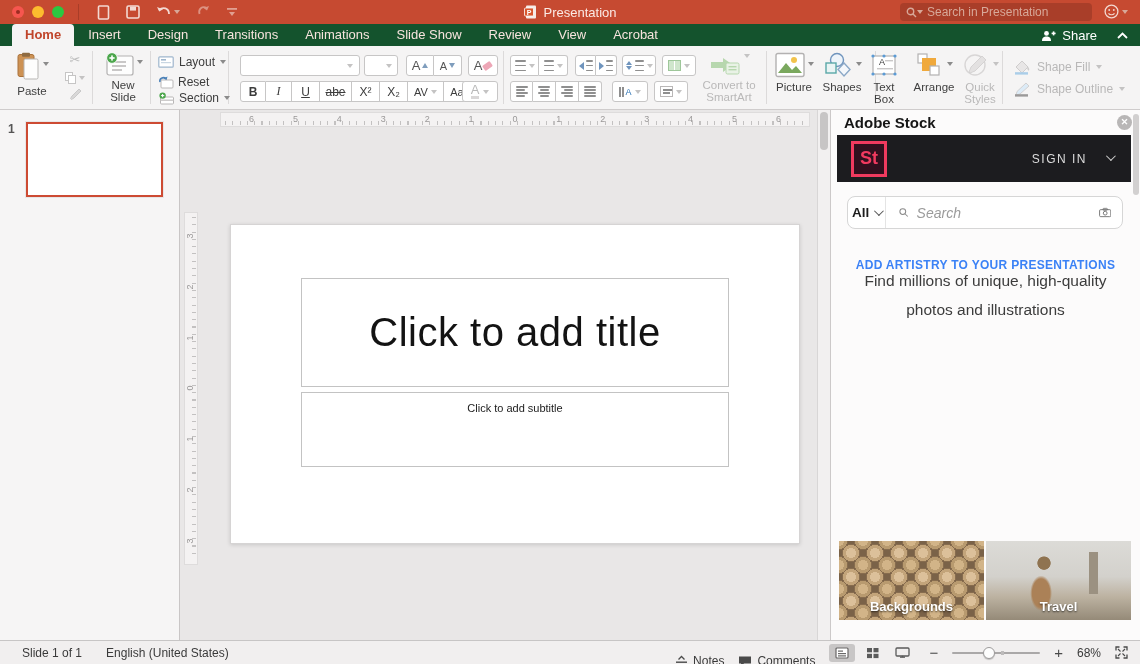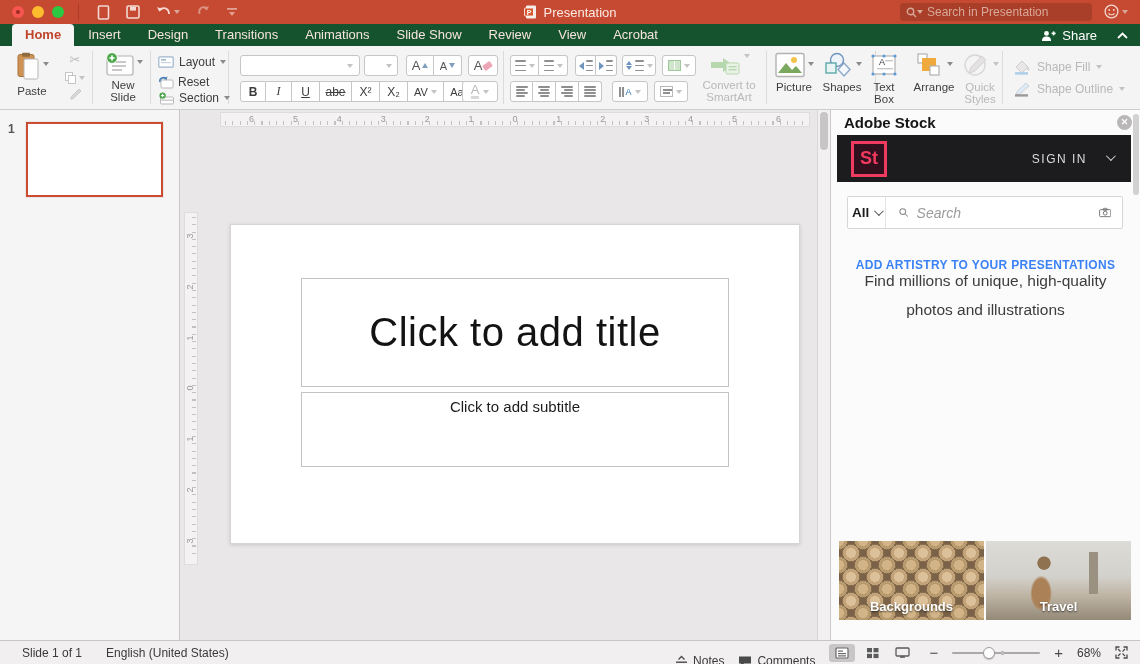--- a/index.html
+++ b/index.html
@@ -67,34 +67,34 @@
   .vruler { position:absolute; left:3px; top:102px; width:14px; height:353px; background:#f4f2f2; border:1px solid #dedcdc; }
   .vruler::after { content:""; position:absolute; top:4px; bottom:4px; right:1px; width:4px;
       background:repeating-linear-gradient(180deg, #c3c1c1 0 1px, transparent 1px 7.3px); }
   .vnums { position:absolute; top:18px; bottom:18px; left:0; width:10px; display:flex; flex-direction:column; justify-content:space-between; font-size:9px; color:#9a9898; }
   .vnums span { transform:rotate(-90deg); display:block; text-align:center; }
 
   .slide { position:absolute; left:49px; top:114px; width:570px; height:320px; background:#ffffff; border:1px solid #d6d4d4; box-shadow:0 1px 4px rgba(0,0,0,.14); }
   .ph-title { position:absolute; left:70px; top:53px; width:428px; height:109px; border:1px solid #c3c3c3; display:flex; align-items:center; justify-content:center; }
   .ph-title span { font-size:40px; font-weight:300; color:#131313; letter-spacing:.5px; }
   .ph-sub { position:absolute; left:70px; top:167px; width:428px; height:75px; border:1px solid #c3c3c3; text-align:center; padding-top:5px; }
-  .ph-sub span { font-size:15px; font-weight:500; color:#1c1c1c; }
+  .ph-sub span { font-size:11px; font-weight:500; color:#1c1c1c; }
 
   .ed-vscroll { position:absolute; right:0; top:0; bottom:0; width:13px; background:#f2f0f0; border-left:1px solid #d8d6d6; }
   .ed-vscroll .thumbbar { position:absolute; left:2px; top:2px; width:8px; height:38px; background:#c7c5c5; border-radius:4px; }
 
   
   .stock { position:absolute; right:0; top:0; width:310px; height:530px; background:#fcfbfb; border-left:1px solid #ccc9c9; }
   .stock-title { position:absolute; left:13px; top:4px; font-size:15px; font-weight:700; color:#161616; }
   .stock-close { position:absolute; right:8px; top:5px; width:15px; height:15px; border-radius:50%; background:#b9b7b7; color:#fff; font-size:9px; line-height:15px; text-align:center; font-weight:700; }
   .stock-dark { position:absolute; left:6px; right:9px; top:25px; height:47px; background:#1c1c1f; display:flex; align-items:center; }
   .st-logo { margin-left:14px; width:36px; height:36px; border:3px solid #f13a5f; background:#31101e; display:flex; align-items:center; justify-content:center; }
   .st-logo span { color:#f13a5f; font-size:18px; font-weight:700; }
   .signin { position:absolute; right:44px; color:#dcdcdc; font-size:12px; letter-spacing:1.5px; }
-  .stock-search { position:absolute; left:16px; right:17px; top:86px; height:33px; background:#fff; border:1px solid #d6d6d6; border-radius:2px; display:flex; align-items:center; }
+  .stock-search { position:absolute; left:16px; right:17px; top:86px; height:33px; background:#fff; border:1px solid #d6d6d6; border-radius:8px; display:flex; align-items:center; }
   .all-dd { width:52px; height:100%; border-right:1px solid #e4e4e4; display:flex; align-items:center; justify-content:center; gap:5px; }
   .all-dd b { font-size:13.5px; color:#1d1d1d; }
   .chev { width:7px; height:7px; border-right:1.5px solid #555; border-bottom:1.5px solid #555; transform:rotate(45deg) translateY(-2px); display:inline-block; }
   .chev.white { border-color:#cfcfcf; }
   .stock-search input { flex:1; border:none; outline:none; font-style:italic; font-size:14px; color:#444; margin-left:8px; font-family:"Liberation Sans", sans-serif; }
   .stock-search input::placeholder { color:#9b9b9b; }
   .stock-head { position:absolute; left:0; right:0; top:148px; text-align:center; font-size:12px; font-weight:800; color:#3b82f6; letter-spacing:.3px; }
   .stock-sub { position:absolute; left:12px; right:12px; top:156px; text-align:center; font-size:15.5px; color:#3c3c3c; line-height:29px; }
   .photo { position:absolute; cursor:pointer; }
   .photo .plabel { position:absolute; left:0; right:0; bottom:6px; text-align:center; color:#fff; font-size:13px; font-weight:700; text-shadow:0 1px 2px rgba(0,0,0,.65); }

